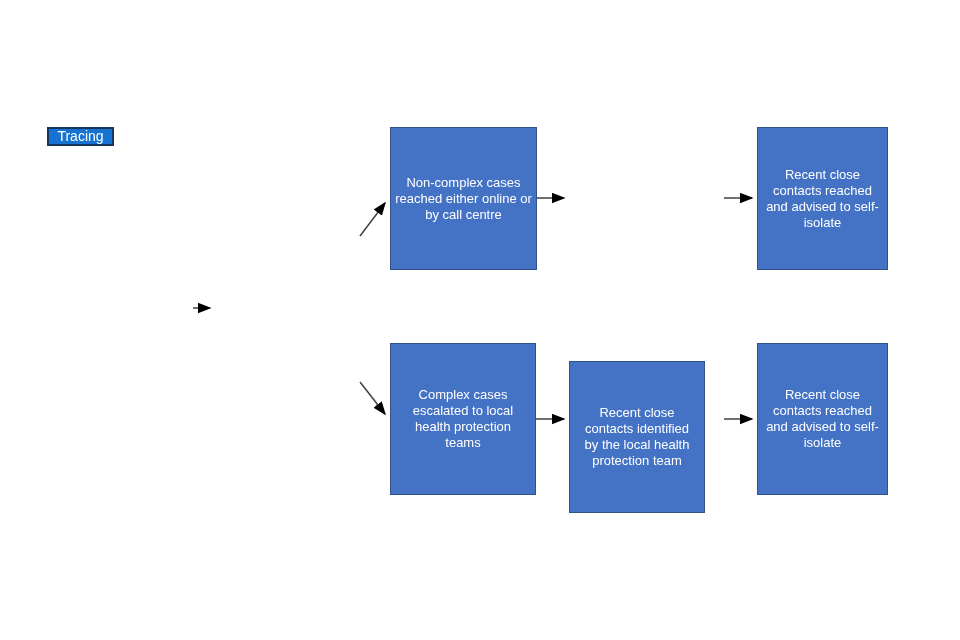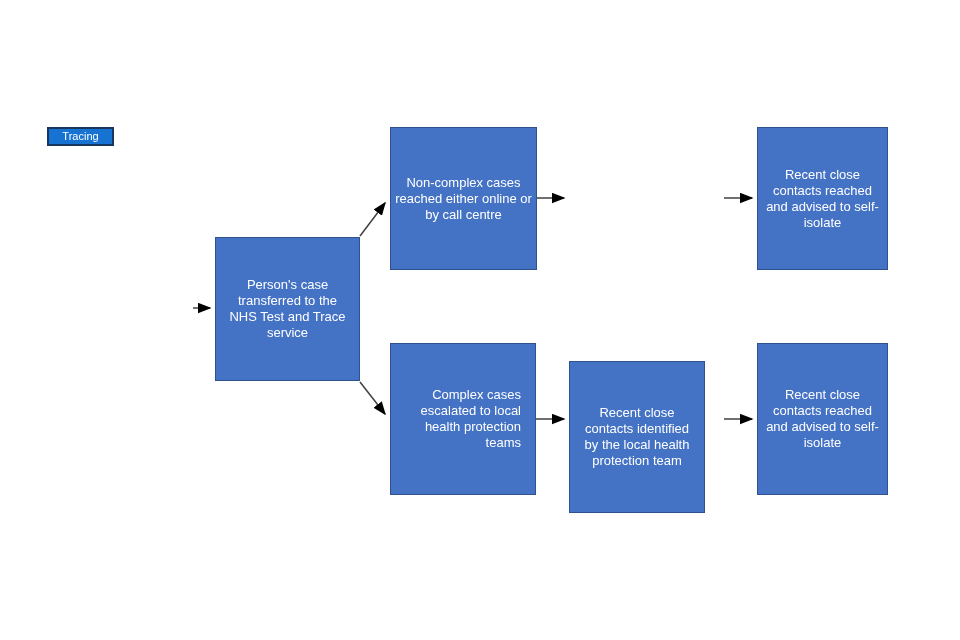--- a/index.html
+++ b/index.html
@@ -31,21 +31,21 @@
   .tag {
     position: absolute;
     left: 47px;
     top: 127px;
     width: 67px;
     height: 19px;
     box-sizing: border-box;
     background: var(--label-fill, #1673d1);
     border: 2px solid var(--label-border, #17375e);
     color: #ffffff;
-    font-size: 11px;
+    font-size: 14px;
     line-height: 15px;
     display: flex;
     align-items: center;
     justify-content: center;
   }
   .node {
     position: absolute;
     box-sizing: border-box;
     display: flex;
     align-items: center;
@@ -61,21 +61,21 @@
   }
   .node.blue {
     background: var(--blue-fill, #4472c4);
     border: 1px solid var(--blue-border, #2f528f);
   }
   #n0 { left: 47px;  top: 236px; width: 146px; height: 145px; padding: 0 8px; }
   #n1 { left: 215px; top: 237px; width: 145px; height: 144px; padding: 0 12px; }
   #n2 { left: 390px; top: 127px; width: 147px; height: 143px; padding: 0 2px; }
   #n3 { left: 569px; top: 127px; width: 155px; height: 143px; padding: 0 9px; }
   #n4 { left: 757px; top: 127px; width: 131px; height: 143px; padding: 0 6px; }
-  #n5 { left: 390px; top: 343px; width: 146px; height: 152px; padding: 0 14px; text-align: right; }
+  #n5 { left: 390px; top: 343px; width: 146px; height: 152px; padding: 0 14px; }
   #n6 { left: 569px; top: 361px; width: 136px; height: 152px; padding: 10px 9px; }
   #n7 { left: 757px; top: 343px; width: 131px; height: 152px; padding: 0 6px; }
 </style>
 </head>
 <body>
 
 <div class="canvas">
 
   <svg class="arrows" viewBox="0 0 960 640">
     <defs>
@@ -87,20 +87,19 @@
     <line x1="360" y1="236" x2="385" y2="203" marker-end="url(#ah)"></line>
     <line x1="360" y1="382" x2="385" y2="414" marker-end="url(#ah)"></line>
     <line x1="537" y1="198" x2="564" y2="198" marker-end="url(#ah)"></line>
     <line x1="724" y1="198" x2="752" y2="198" marker-end="url(#ah)"></line>
     <line x1="536" y1="419" x2="564" y2="419" marker-end="url(#ah)"></line>
     <line x1="724" y1="419" x2="752" y2="419" marker-end="url(#ah)"></line>
   </svg>
 
   <div class="tag">Tracing</div>
 
-  <div id="n1" class="node blue">Person's case transferred to the NHS Test and Trace service</div>
   <div id="n2" class="node blue">Non-complex cases reached either online or by call centre</div>
   <div id="n4" class="node blue">Recent close contacts reached and advised to self-isolate</div>
   <div id="n5" class="node blue">Complex cases escalated to local health protection teams</div>
   <div id="n6" class="node blue">Recent close contacts identified by the local health protection team</div>
   <div id="n7" class="node blue">Recent close contacts reached and advised to self-isolate</div>
 
 </div>
 
 </body></html>

